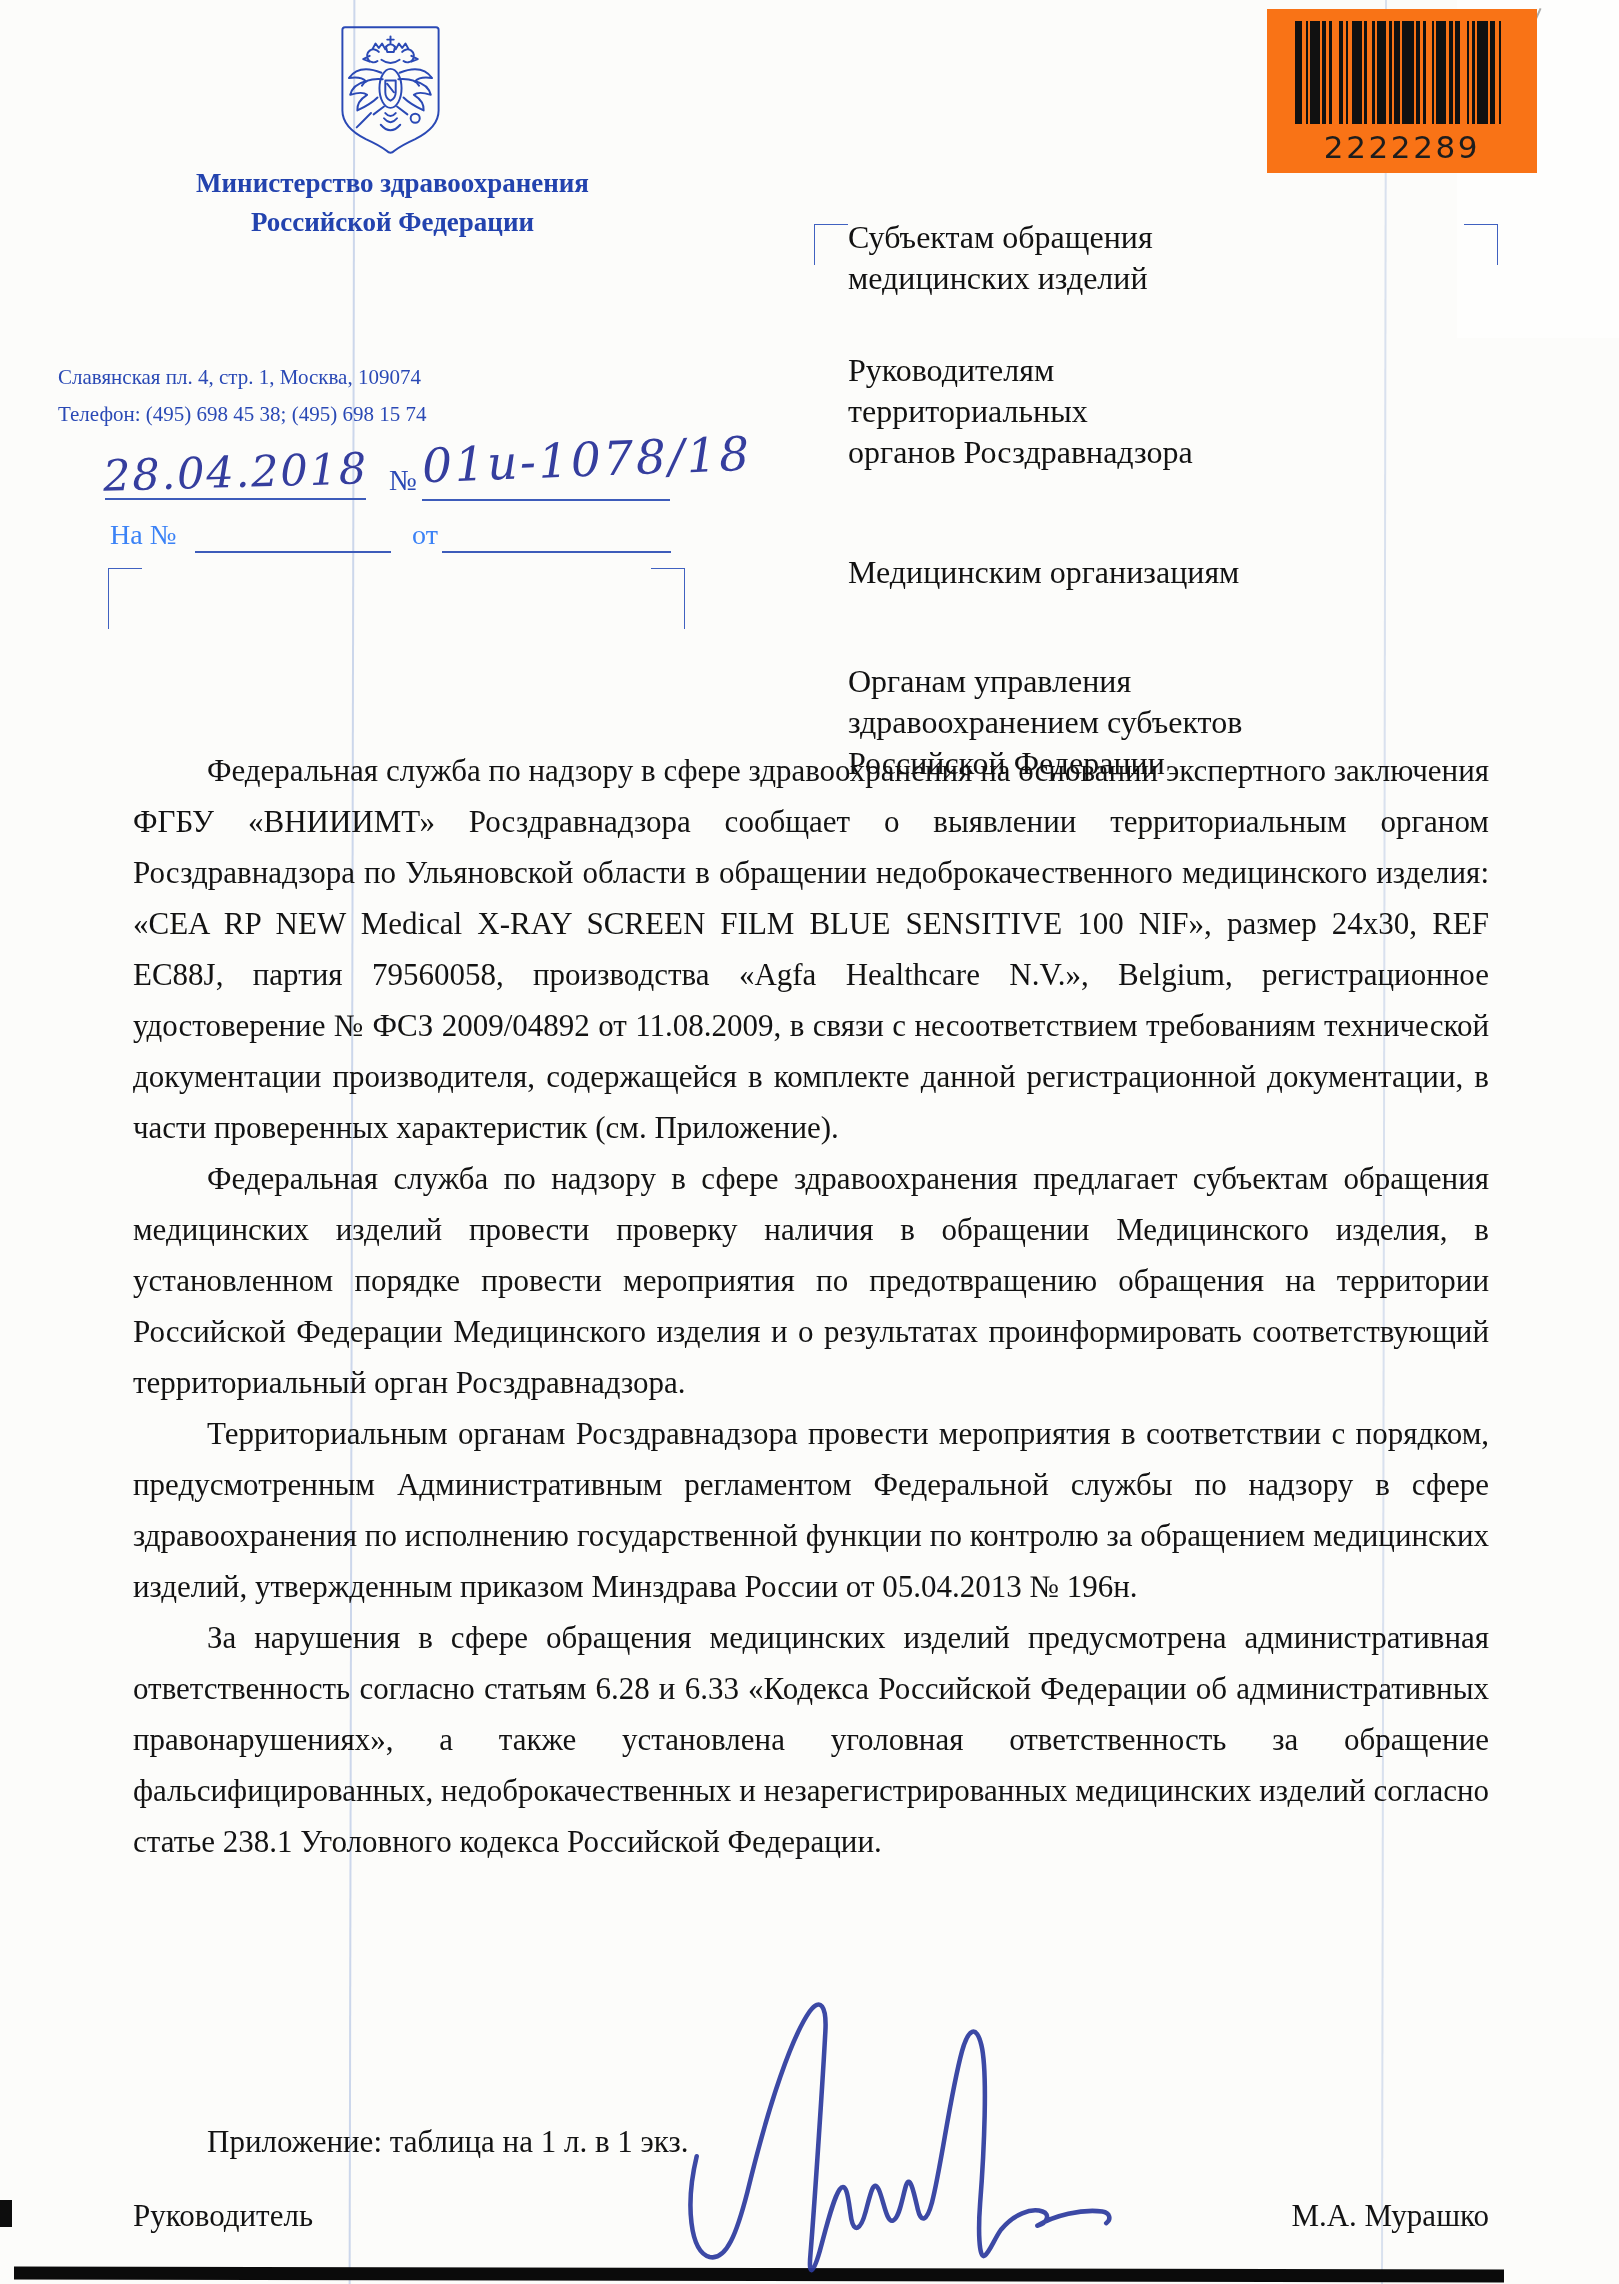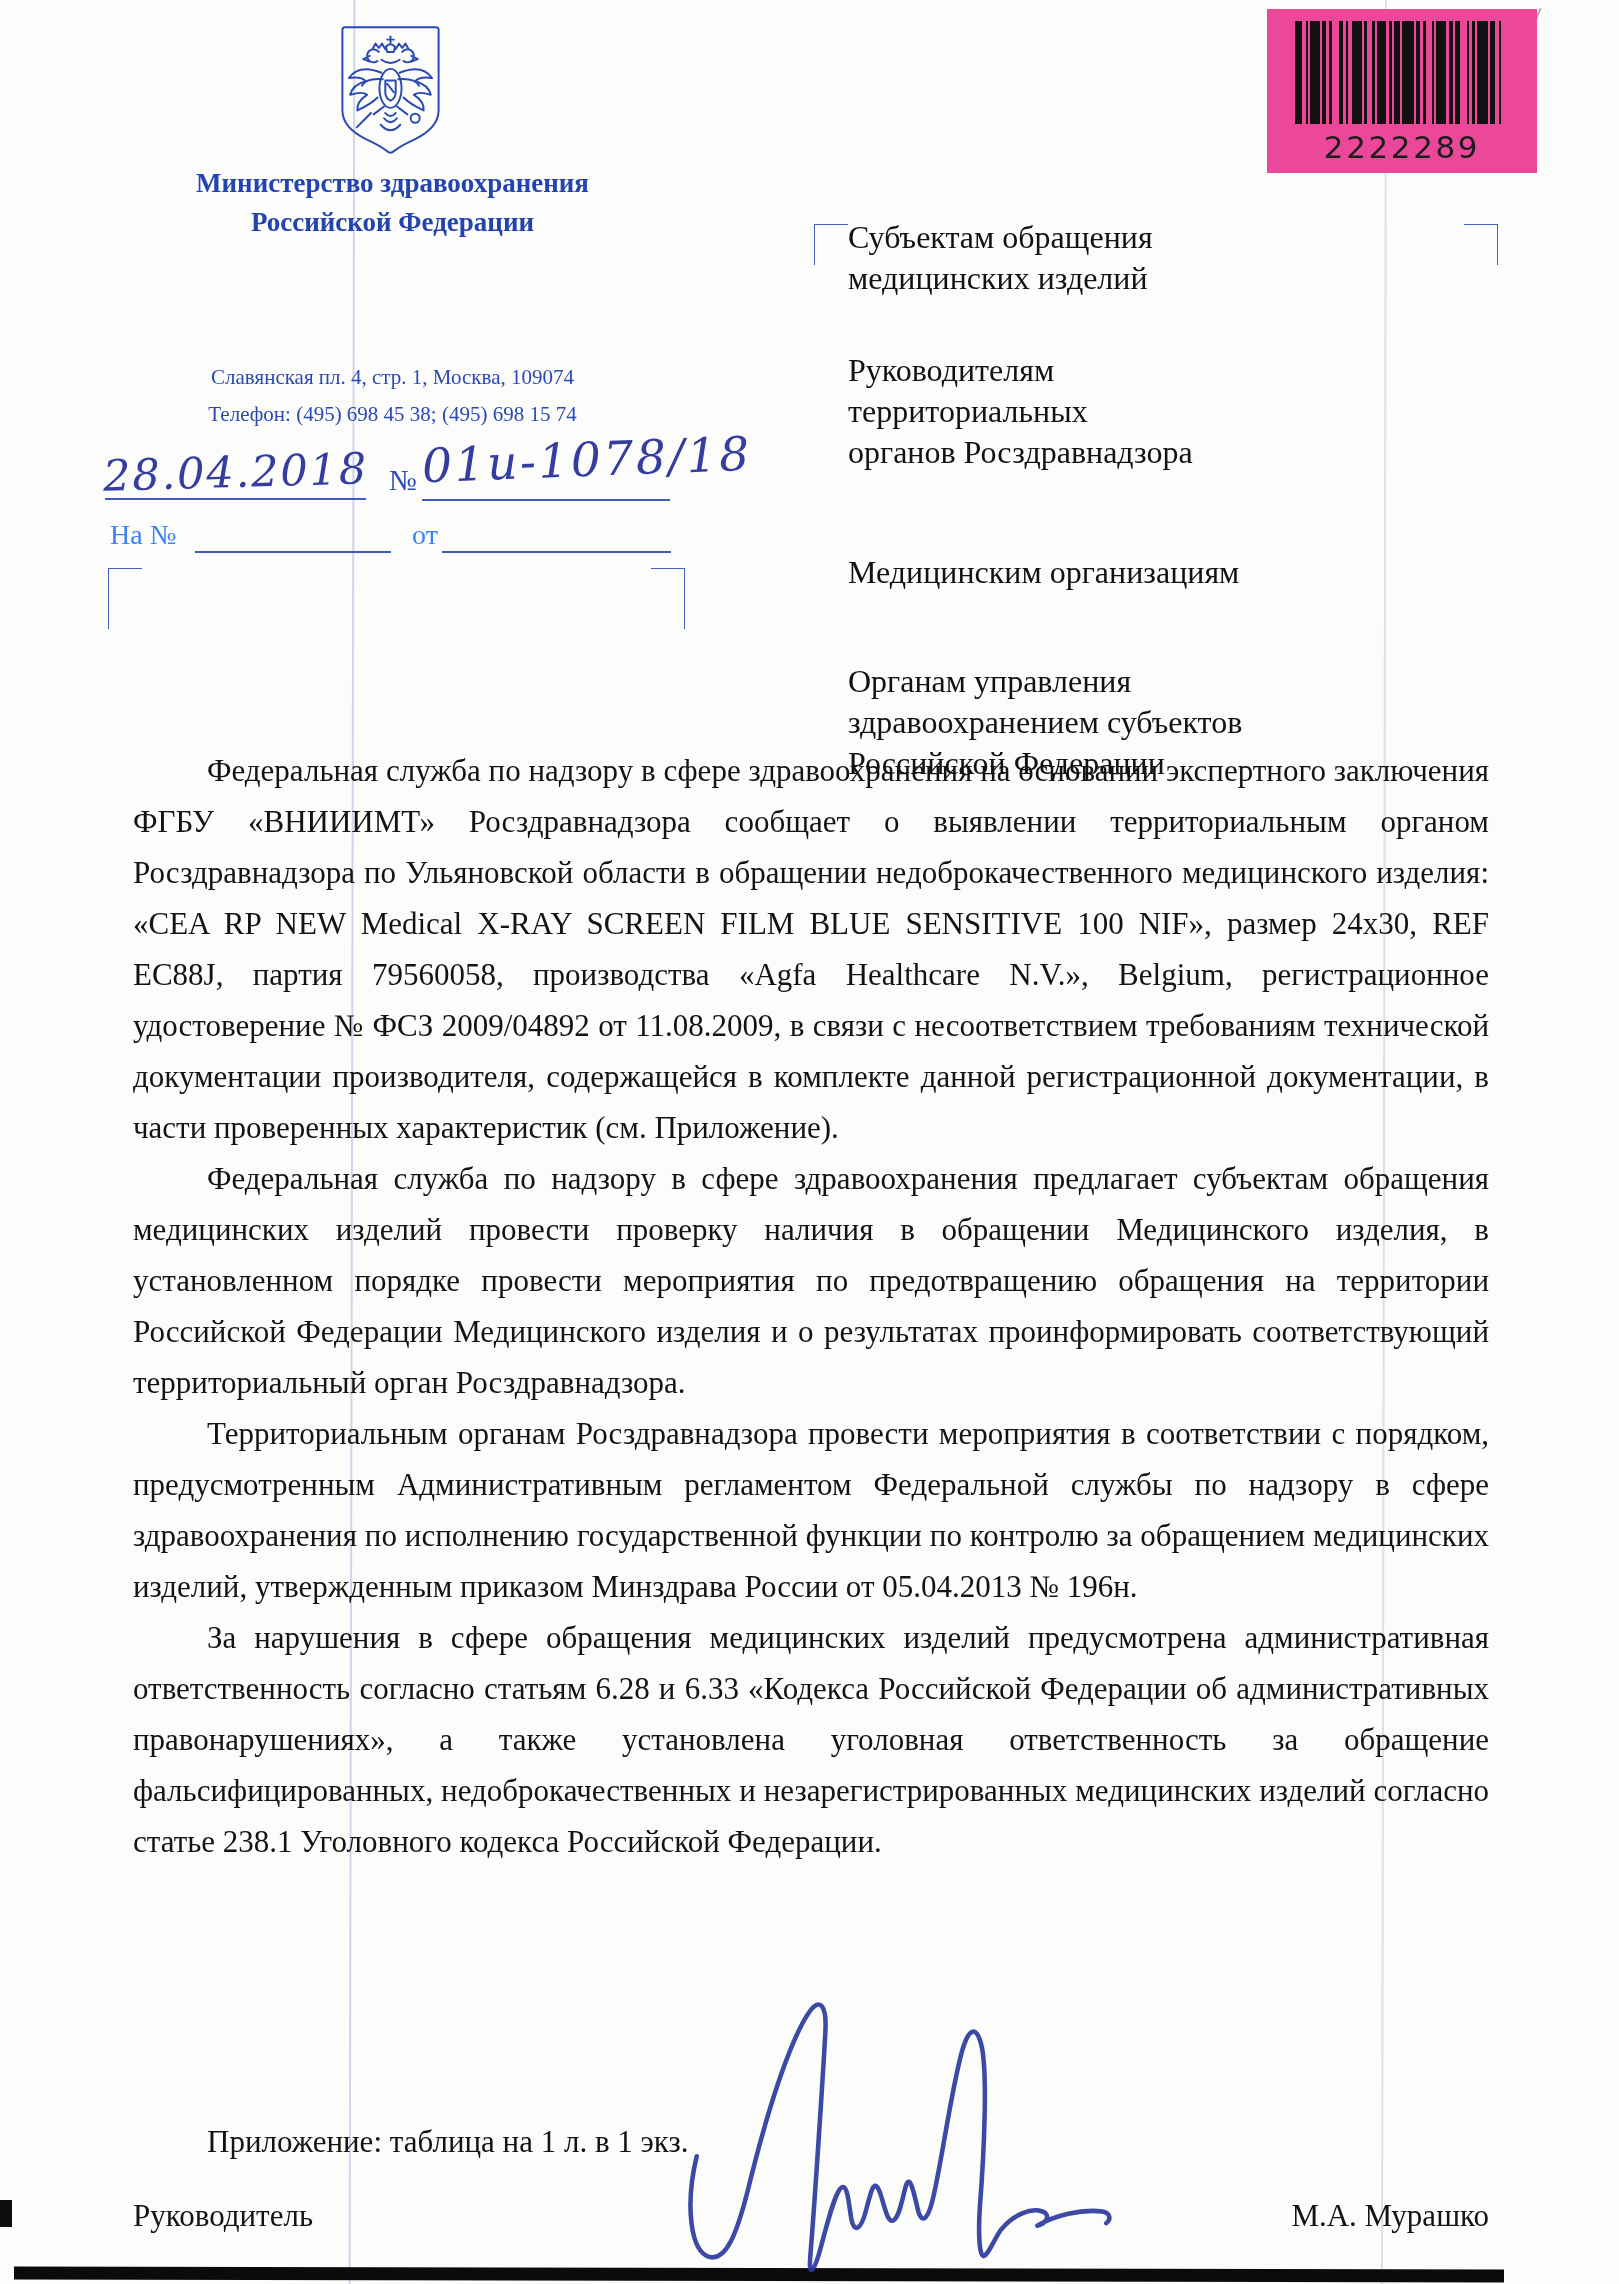--- a/index.html
+++ b/index.html
@@ -32,21 +32,21 @@
     text-align:center;font-weight:bold;
     font-size:27px;line-height:39px;color:#2343ae;
   }
   .service{
     left:58px;top:226px;width:669px;
     text-align:center;font-weight:bold;
     font-size:30px;line-height:40px;color:#2343ae;
   }
   .addr-block{
     left:58px;top:359px;width:669px;
-    text-align:center;font-size:21px;line-height:37px;color:#2a49b5;
+    font-size:21px;line-height:37px;color:#2a49b5;
   }
   .hw{font-family:"DejaVu Serif",serif;font-style:italic;color:#353e9e;}
   .hw-date{left:103px;top:447px;font-size:43px;letter-spacing:1.9px;transform:rotate(-1.6deg);}
   .hw-num{left:422px;top:432px;font-size:47px;letter-spacing:2.6px;transform:rotate(-2.2deg);white-space:nowrap;}
   .no-sign{left:389px;top:464px;font-size:29px;color:#2a49b5;}
   .rule{position:absolute;height:1.9px;background:#3d5cba;}
   .rule.r-date{left:105px;top:498px;width:261px;}
   .rule.r-num {left:422px;top:499px;width:248px;}
   .rule.r-rep1{left:195px;top:551px;width:196px;}
   .rule.r-rep2{left:442px;top:551px;width:229px;}
@@ -62,21 +62,21 @@
   .bk.z1r{left:651px;top:568px;}
   .bk.z2l{left:814px;top:224px;height:40px;}
   .bk.z2r{left:1464px;top:224px;height:40px;}
 
   .subject{
     left:187px;top:650px;width:422px;
     text-align:center;font-size:25px;line-height:39px;color:#141414;
   }
 
   
-  .barcode{left:1267px;top:9px;width:270px;height:164px;background:#ec4899;}
+  .barcode{left:1267px;top:9px;width:270px;height:164px;background:#f97316;}
   .bars{display:flex;width:214px;height:103px;margin:11.7px auto 5.2px auto;}
   .bars i{display:block;height:100%;}
   .bc-digits{
     text-align:center;font-family:"DejaVu Sans",sans-serif;
     font-size:31px;letter-spacing:2.6px;color:#1d1d1d;
   }
 
   
   .recipients{
     left:848px;top:217px;width:650px;

